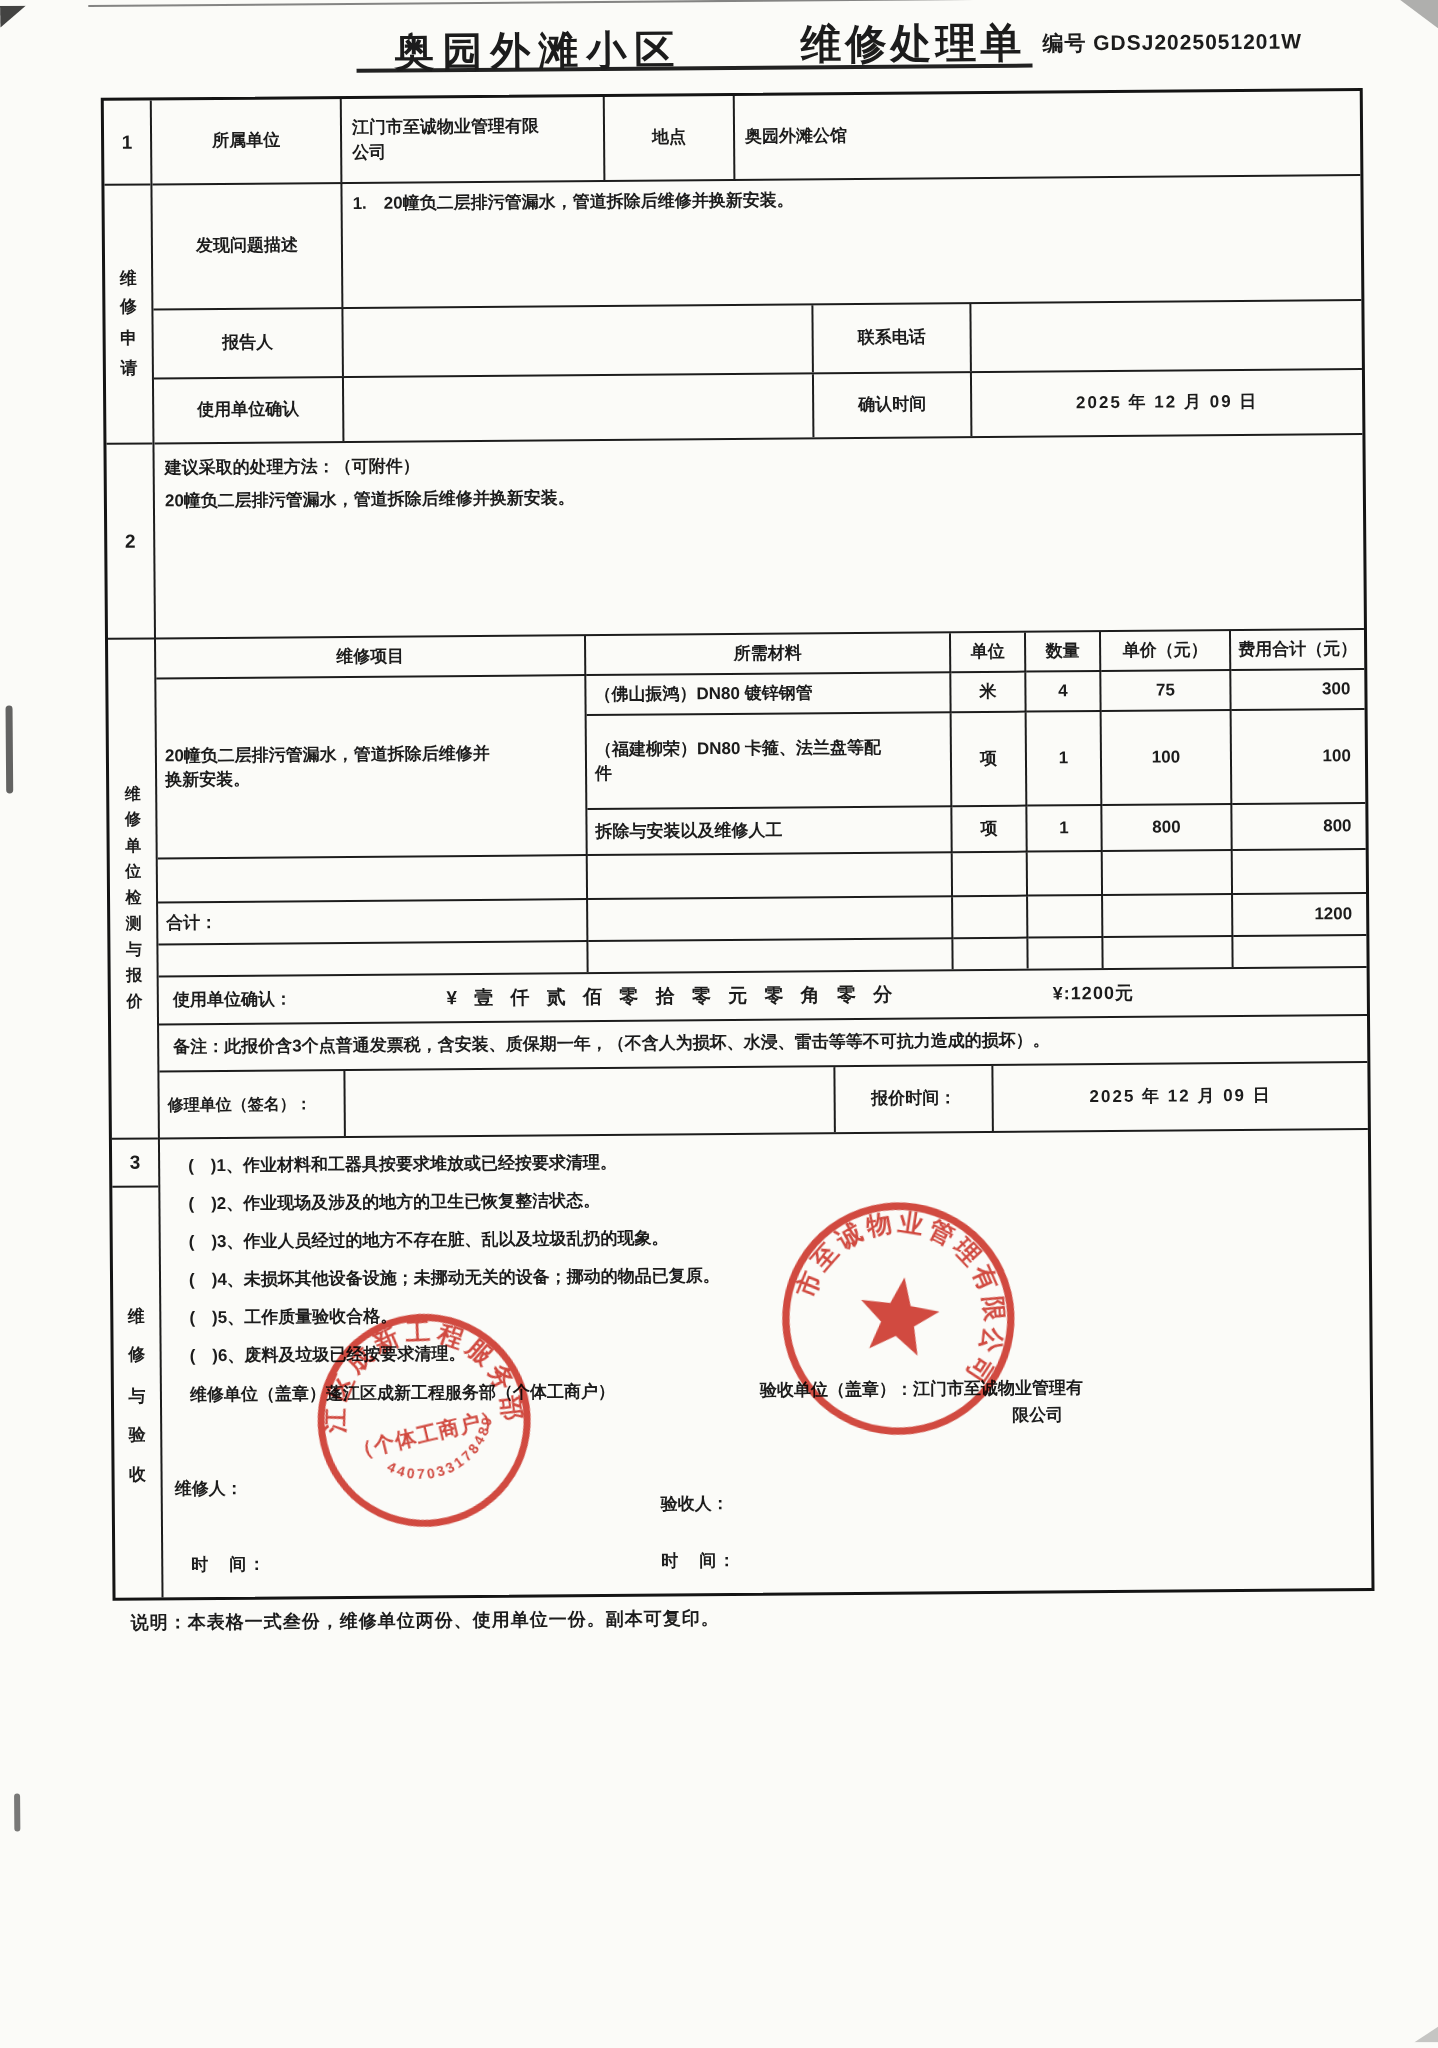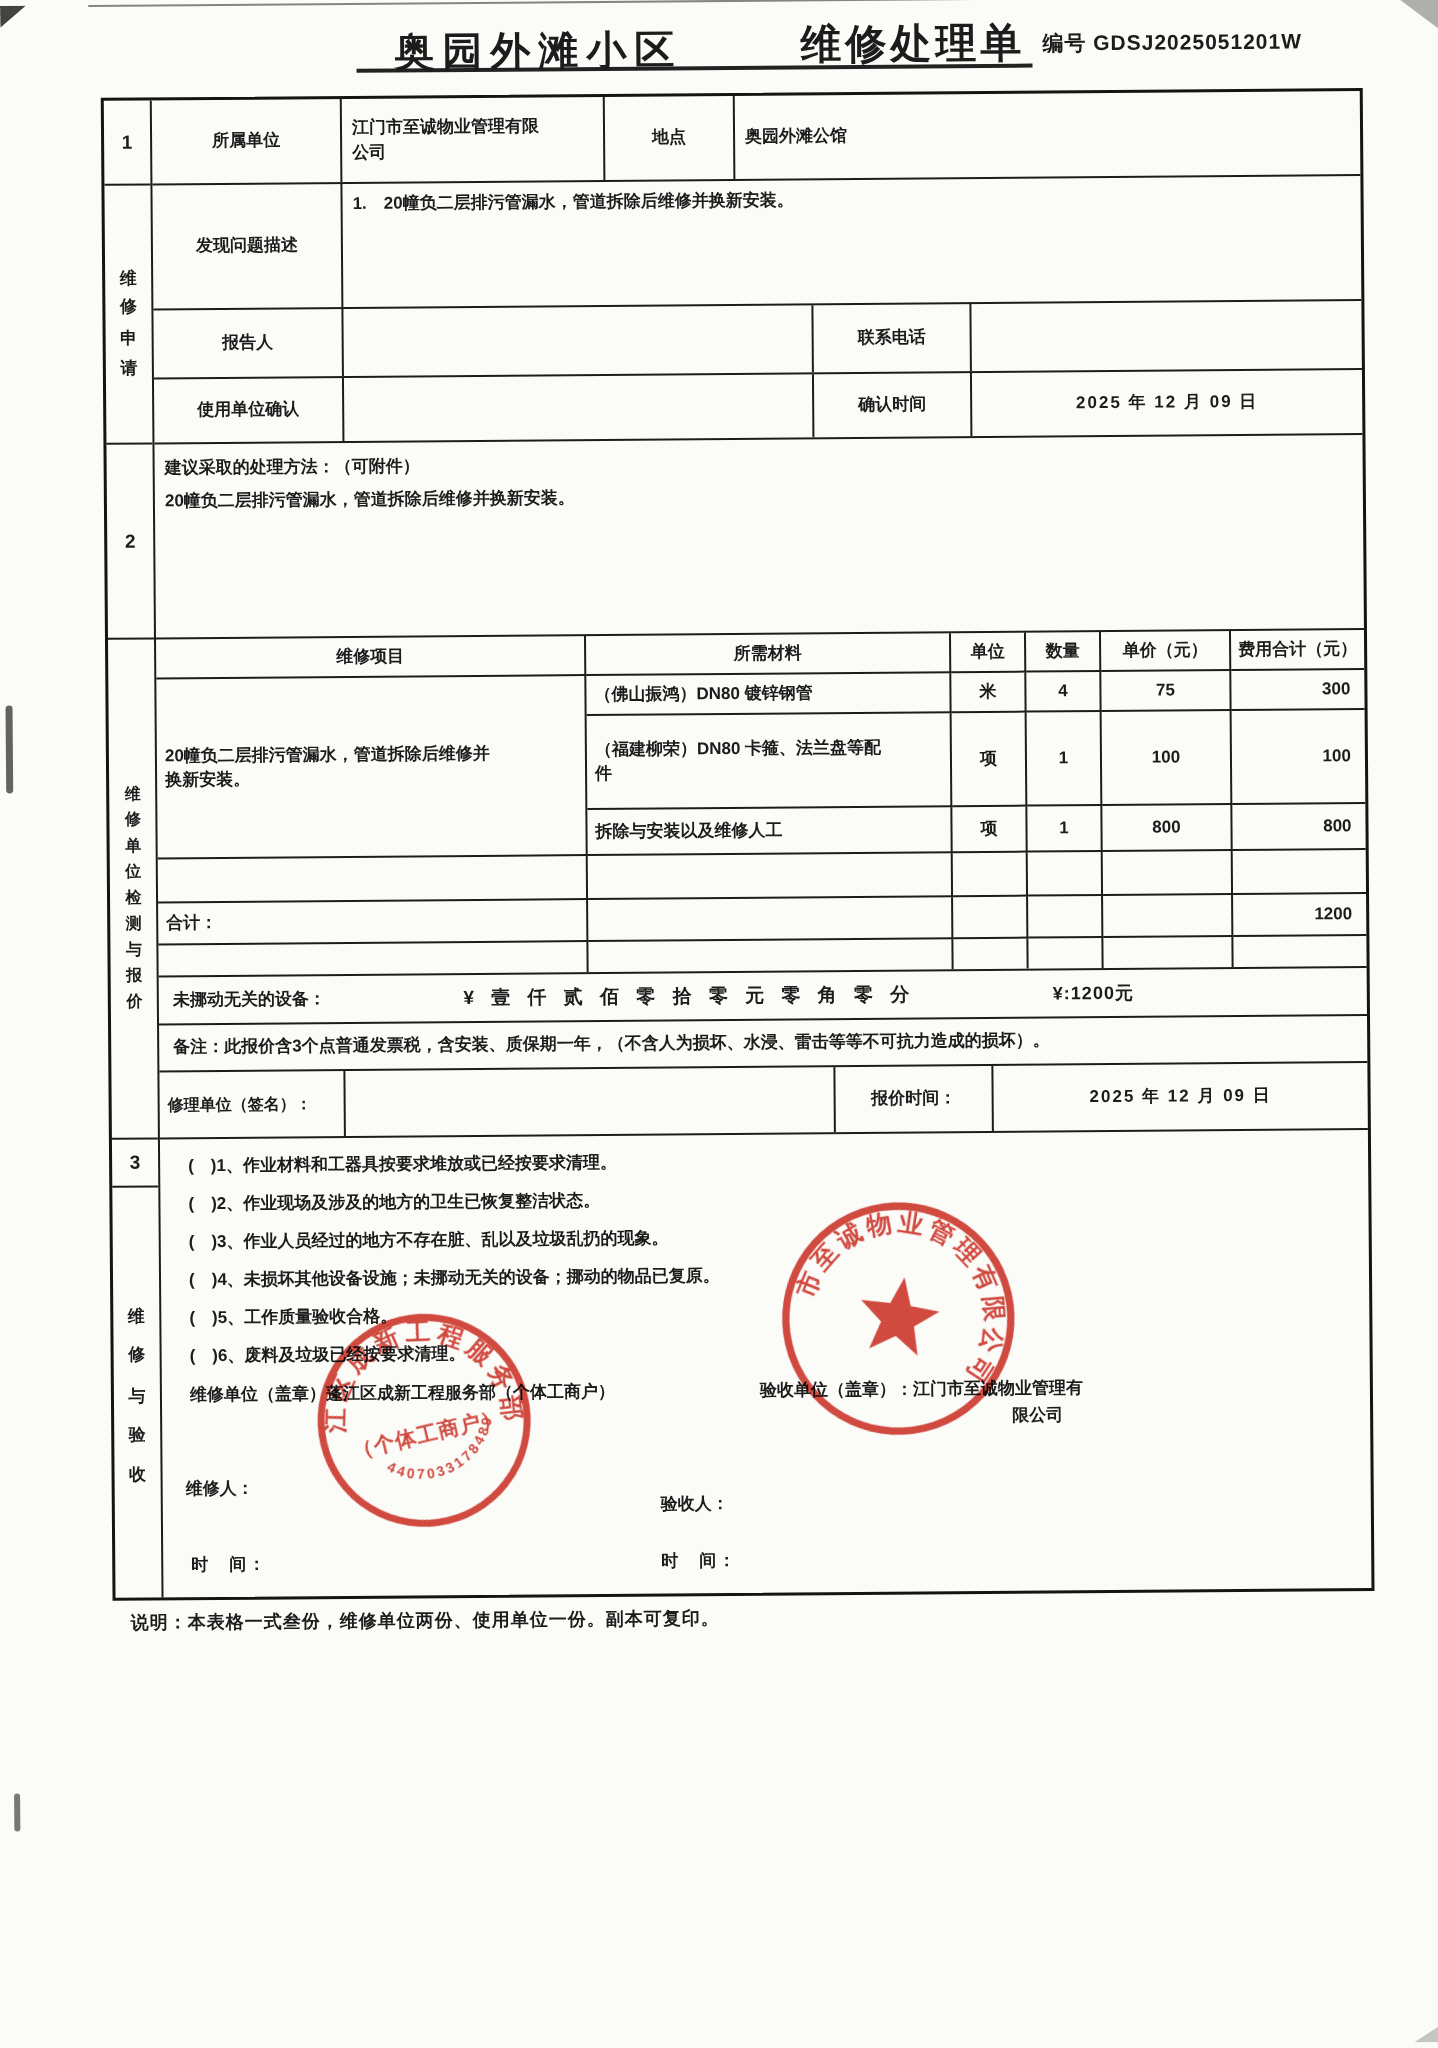--- a/index.html
+++ b/index.html
@@ -78,21 +78,21 @@
   .mc.money{justify-content:flex-end;padding-right:14px;}
   
   .amount-words{flex:1;text-align:center;font-size:19px;letter-spacing:6px;}
   .amount-num{width:300px;font-size:18px;letter-spacing:1px;}
   
   .sec3{position:relative;font-size:17px;}
   .checklist{position:absolute;left:28px;top:8px;line-height:38px;white-space:nowrap;}
   .seal-line-left{position:absolute;left:28px;top:244px;white-space:nowrap;}
   .seal-line-right{position:absolute;left:598px;top:244px;width:580px;}
   .seal-line-right .l2{display:block;margin-left:252px;margin-top:4px;}
-  .signer-left{position:absolute;left:23px;top:338px;}
+  .signer-left{position:absolute;left:12px;top:338px;}
   .signer-right{position:absolute;left:498px;top:357px;}
   .time-left{position:absolute;left:28px;top:414px;letter-spacing:2px;}
   .time-right{position:absolute;left:498px;top:414px;letter-spacing:2px;}
   
   .stamp{position:absolute;mix-blend-mode:multiply;opacity:0.84;filter:blur(0.3px);}
   .stamp-left{left:147px;top:168px;transform:rotate(-13deg);}
   .stamp-right{left:612px;top:60px;transform:rotate(9deg);}
   
   .footer-note{position:absolute;left:118px;top:1606px;font-size:18px;letter-spacing:1px;}
   
@@ -225,21 +225,21 @@
         <div class="mc nb" style="grid-area:7/1;"></div>
         <div class="mc nb" style="grid-area:7/2;"></div>
         <div class="mc nb" style="grid-area:7/3;"></div>
         <div class="mc nb" style="grid-area:7/4;"></div>
         <div class="mc nb" style="grid-area:7/5;"></div>
         <div class="mc nb nr" style="grid-area:7/6;"></div>
       </div>
 
       <div class="row" style="height:48px;">
         <div class="cell" style="flex:1;padding:0 14px;">
-          <span>未挪动无关的设备：</span>
+          <span>使用单位确认：</span>
           <span class="amount-words">¥ 壹 仟 贰 佰 零 拾 零 元 零 角 零 分</span>
           <span class="amount-num">¥:1200元</span>
         </div>
       </div>
 
       <div class="row" style="height:47px;">
         <div class="cell" style="flex:1;padding:0 14px;">备注：此报价含3个点普通发票税，含安装、质保期一年，（不含人为损坏、水浸、雷击等等不可抗力造成的损坏）。</div>
       </div>
 
       <div class="row" style="height:67px;">

